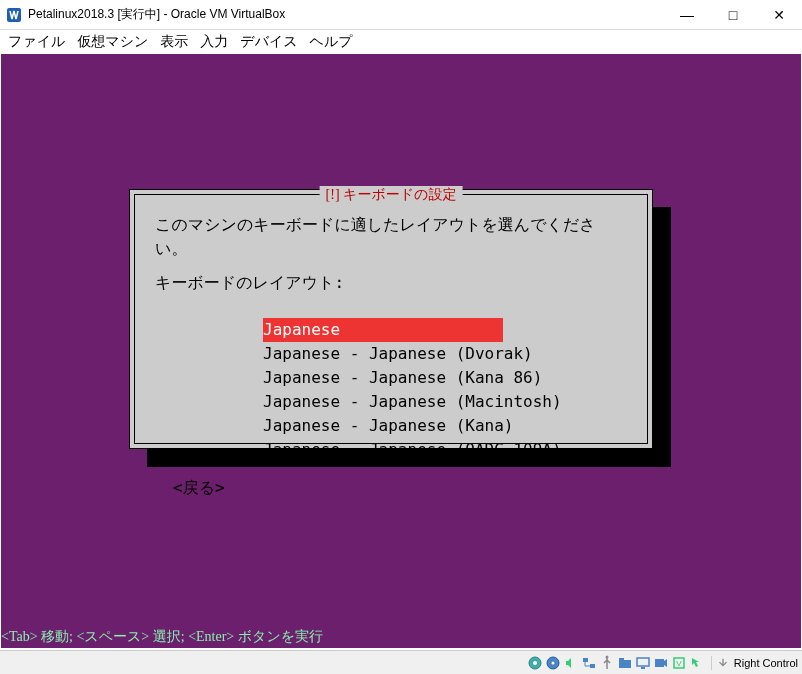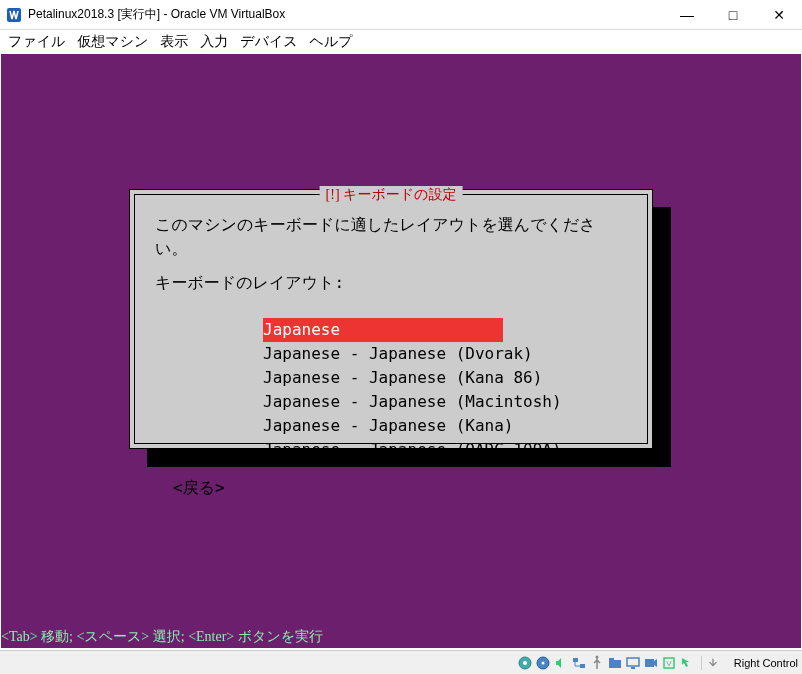--- a/index.html
+++ b/index.html
@@ -150,21 +150,21 @@
     .status-icon {
       width: 16px;
       height: 16px;
       display: inline-flex;
       align-items: center;
       justify-content: center;
     }
     .status-host {
       display: flex;
       align-items: center;
-      gap: 14px;
+      gap: 4px;
       margin-left: 4px;
       border-left: 1px solid #ccc;
       padding-left: 4px;
     }
   </style>
 </head>
 <body>
 
 <div class="titlebar">
   <span class="app-icon">

